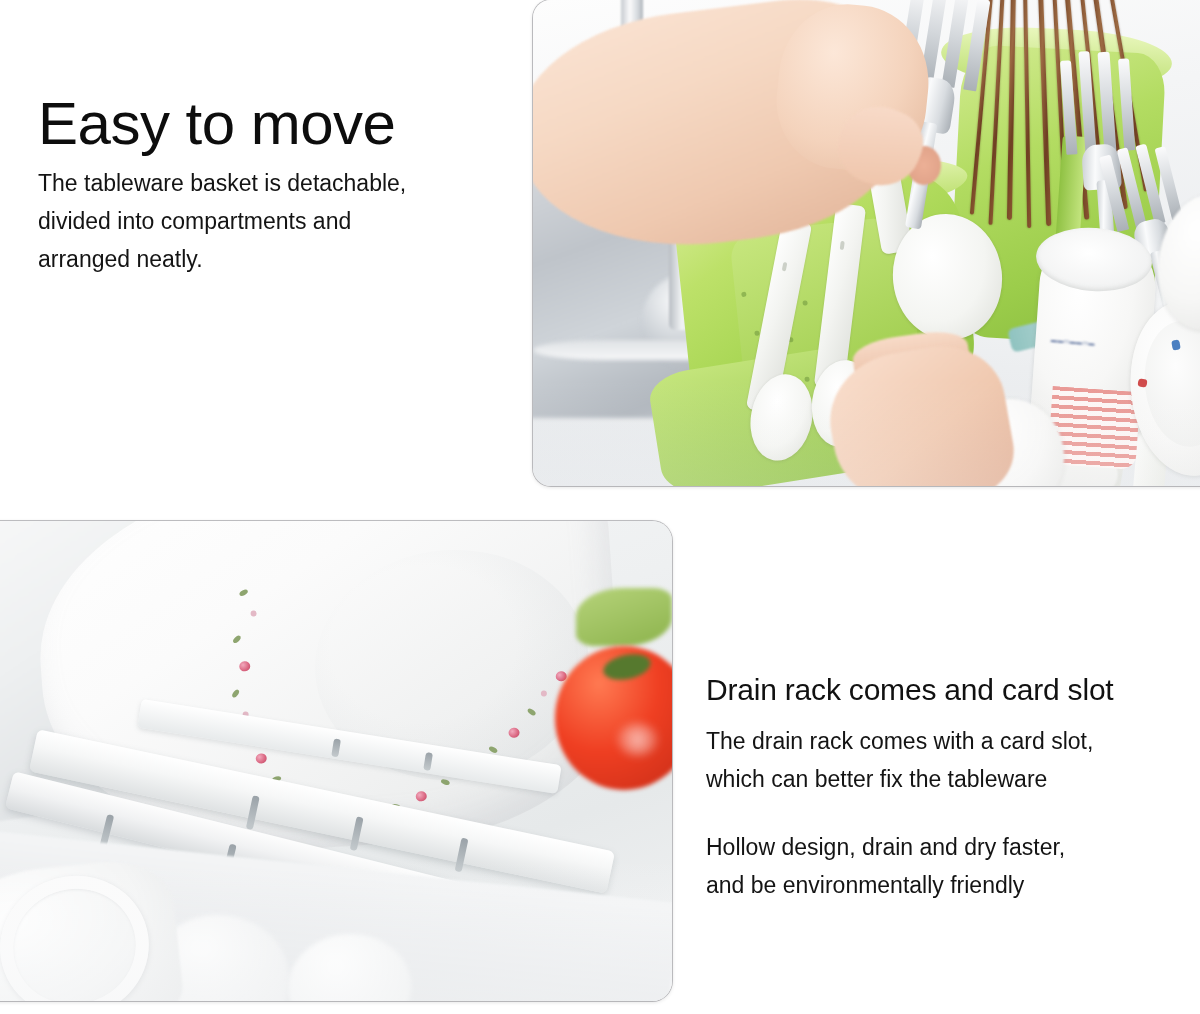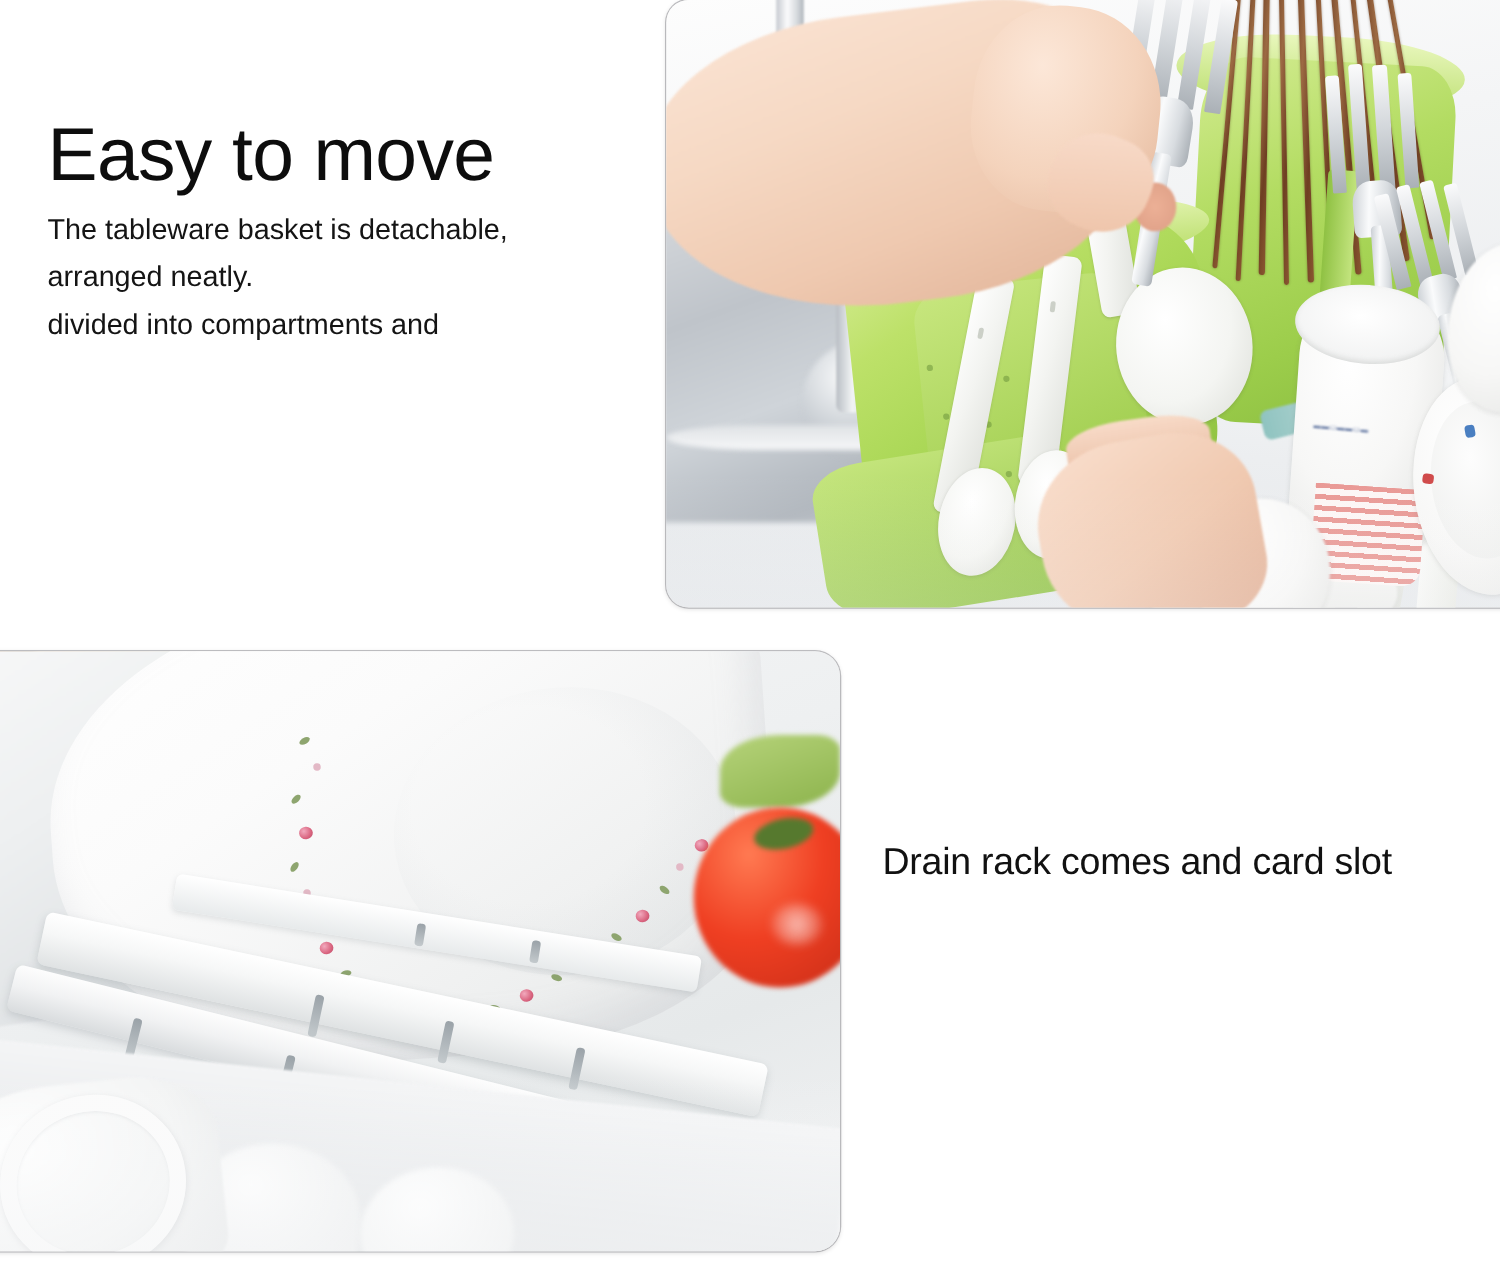--- a/index.html
+++ b/index.html
@@ -477,28 +477,36 @@
 </style>
 </head>
 <body>
 
 <div id="stage">
 
   <div class="text-block" id="block-left">
     <h1 class="headline-lg">Easy to move</h1>
     <div class="body-para">
       <p class="body-line">The tableware basket is detachable,</p>
+      <p class="body-line">divided into compartments and</p>
       <p class="body-line">arranged neatly.</p>
-      <p class="body-line">divided into compartments and</p>
     </div>
   </div>
 
   <div class="text-block" id="block-right">
     <h2 class="headline-md">Drain rack comes and card slot</h2>
+    <div class="body-para">
+      <p class="body-line">The drain rack comes with a card slot,</p>
+      <p class="body-line">which can better fix the tableware</p>
+    </div>
     <div class="para-gap"></div>
+    <div class="body-para">
+      <p class="body-line">Hollow design, drain and dry faster,</p>
+      <p class="body-line">and be environmentally friendly</p>
+    </div>
   </div>
 
   <div class="photo" id="photo-top">
     <div class="scene">
 
       <div class="el" id="t-wall"></div>
       <div class="el" id="t-counter"></div>
       <div class="el blur2" id="t-wall-line"></div>
       <div class="el blur2" id="t-sink-rim"></div>
       <div class="el blur2" id="t-sink"></div>

